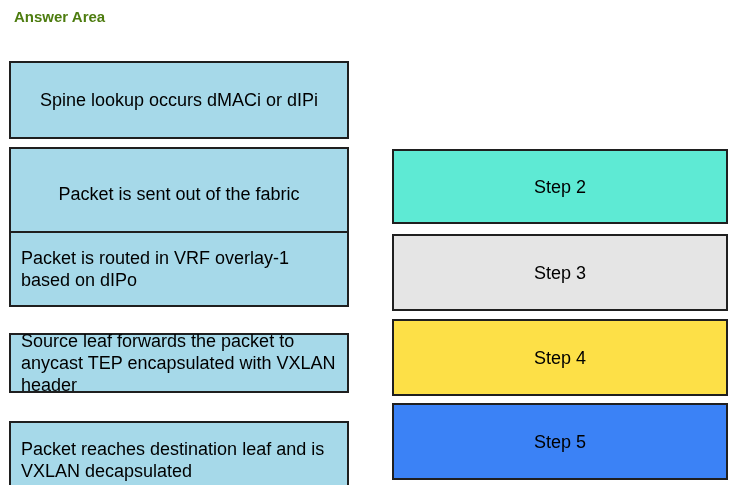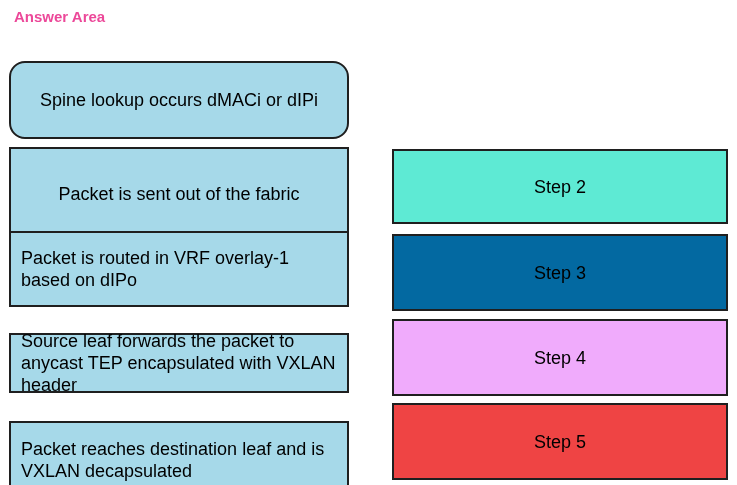--- a/index.html
+++ b/index.html
@@ -15,21 +15,21 @@
     font-family: "Liberation Sans", sans-serif;
     color: #000000;
     overflow: hidden;
   }
   .page-title {
     position: absolute;
     left: 14px;
     top: 8px;
     font-size: 15px;
     font-weight: bold;
-    color: #ec4899;
+    color: #4d7c0f;
   }
   .card {
     position: absolute;
     box-sizing: border-box;
     border: 2px solid #1f1f1f;
     display: flex;
     align-items: center;
     justify-content: center;
     font-size: 18px;
     line-height: 22px;
@@ -44,21 +44,21 @@
     text-align: left;
     max-width: 100%;
   }
   .step-card {
     left: 392px;
     width: 336px;
     background: #f2e40b;
     text-align: center;
   }
   
-  .s1 { top: 61px;  height: 78px; border-radius: 16px; }
+  .s1 { top: 61px;  height: 78px; }
   .s2 { top: 147px; height: 93px; }
   .s3 { top: 231px; height: 76px; }
   .s4 { top: 333px; height: 60px; justify-content: center; }
   .s5 { top: 403px; height: 78px; margin-top: 18px; }
   .t1 { top: 62px;  height: 78px; }
   .t2 { top: 149px; height: 75px; }
   .t3 { top: 234px; height: 77px; }
   .t4 { top: 319px; height: 77px; }
   .t5 { top: 403px; height: 77px; }
 </style>
@@ -81,23 +81,23 @@
   <div class="card statement-card s4" style="background: rgb(166, 217, 233); border-color: rgb(31, 31, 31);">
     <span class="txt">Source leaf forwards the packet to anycast TEP encapsulated with VXLAN header</span>
   </div>
   <div class="card statement-card s5" style="background: rgb(166, 217, 233); border-color: rgb(31, 31, 31);">
     <span class="txt">Packet reaches destination leaf and is VXLAN decapsulated</span>
   </div>
 
   <div class="card step-card t2" style="background: #5eead4; border-color: rgb(31, 31, 31);">
     <span>Step 2</span>
   </div>
-  <div class="card step-card t3" style="background: #0369a1; border-color: rgb(31, 31, 31);">
+  <div class="card step-card t3" style="background: #e5e5e5; border-color: rgb(31, 31, 31);">
     <span>Step 3</span>
   </div>
-  <div class="card step-card t4" style="background: #f0abfc; border-color: rgb(31, 31, 31);">
+  <div class="card step-card t4" style="background: #fde047; border-color: rgb(31, 31, 31);">
     <span>Step 4</span>
   </div>
-  <div class="card step-card t5" style="background: #ef4444; border-color: rgb(31, 31, 31);">
+  <div class="card step-card t5" style="background: #3b82f6; border-color: rgb(31, 31, 31);">
     <span>Step 5</span>
   </div>
 
 </div>
 
 </body></html>

